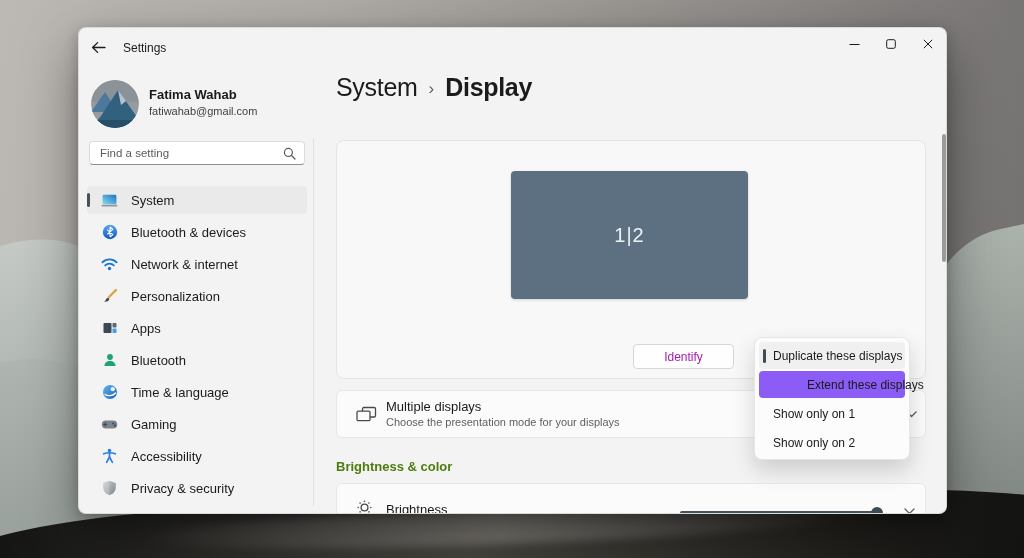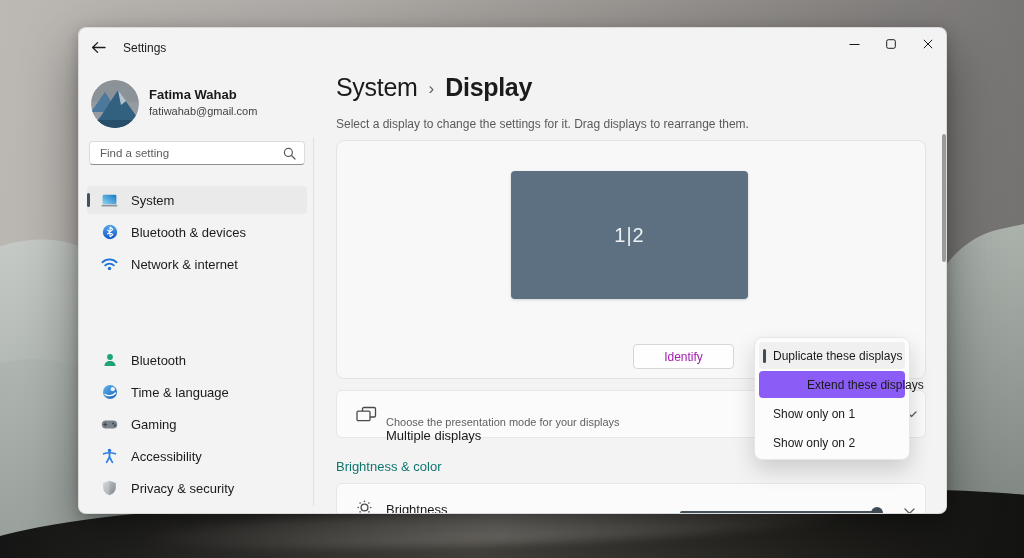--- a/index.html
+++ b/index.html
@@ -77,25 +77,25 @@
   .monitor .mon-label { font-size:20px; color:#edf1f3; letter-spacing:1px; }
   .identify-btn { position:absolute; left:554px; top:316px; width:101px; height:25px;
                   background:#fefefe; border:1px solid #d6d6d6; border-radius:4px;
                   font-size:12px; color:#a21caf; display:flex; align-items:center; justify-content:center; }
 
   .setting-row { position:absolute; left:257px; width:590px; background:#fbfbfb;
                  border:1px solid #e7e7e7; border-radius:6px; }
   .row-multi { top:362px; height:48px; }
   .row-bright { top:455px; height:60px; }
   .row-ic { position:absolute; left:18px; display:flex; }
-  .row-title { position:absolute; left:49px; top:8px; font-size:13px; color:#1a1a1a;margin-top:29px; }
+  .row-title { position:absolute; left:49px; top:8px; font-size:13px; color:#1a1a1a; }
   .row-sub { position:absolute; left:49px; top:25px; font-size:11px; color:#5f5f5f; }
   .row-chevron { position:absolute; display:flex; }
 
-  .section-header { position:absolute; left:257px; top:431px; font-size:13px; font-weight:400; color:#0f766e; }
+  .section-header { position:absolute; left:257px; top:431px; font-size:13px; font-weight:700; color:#4d7c0f; }
 
   .bright-label { position:absolute; left:49px; top:18px; font-size:13px; color:#1a1a1a;text-align:right; }
   .slider { position:absolute; left:343px; top:27px; width:203px; height:4px;
             background:#d9d9d9; border-radius:2px; }
   .slider-fill { position:relative; height:4px; background:#44525c; border-radius:2px; }
   .slider-thumb { position:absolute; right:-6px; top:-4px; width:12px; height:12px;
                   border-radius:50%; background:#3d4a54; }
 
   
   .dropdown { position:absolute; left:675px; top:309px; width:156px; height:123px;
@@ -209,20 +209,39 @@
     <div class="nav-item" style="top:222px">
       <span class="ic">
           <svg width="17" height="14" viewBox="0 0 17 13">
             <path d="M1.4 4.8 A10 10 0 0 1 15.6 4.8" stroke="#1b74d8" stroke-width="1.9" fill="none" stroke-linecap="round"></path>
             <path d="M4.2 7.9 A6 6 0 0 1 12.8 7.9" stroke="#1b74d8" stroke-width="1.9" fill="none" stroke-linecap="round"></path>
             <circle cx="8.5" cy="11" r="1.7" fill="#1b74d8"></circle>
           </svg>
         </span>
       <span class="lbl">Network &amp; internet</span>
     </div>
+    <div class="nav-item" style="top:254px">
+      <span class="ic">
+          <svg width="16" height="16" viewBox="0 0 16 16">
+            <path d="M14 2 L7 9" stroke="#e0a23e" stroke-width="2.4" stroke-linecap="round"></path>
+            <path d="M6.2 9.8 C4.8 10 3.8 11 3.4 12.8 L2 14 L4.6 13.6 C6.4 13.2 7.2 12.2 7.4 11 Z" fill="#474747"></path>
+          </svg>
+        </span>
+      <span class="lbl">Personalization</span>
+    </div>
+    <div class="nav-item" style="top:286px">
+      <span class="ic">
+          <svg width="16" height="16" viewBox="0 0 16 16">
+            <rect x="1.5" y="3" width="8" height="10" rx="1" fill="#3c4754"></rect>
+            <rect x="10.5" y="3" width="4" height="4.5" rx="0.8" fill="#5a6a79"></rect>
+            <rect x="10.5" y="8.5" width="4" height="4.5" rx="0.8" fill="#4aa0dd"></rect>
+          </svg>
+        </span>
+      <span class="lbl">Apps</span>
+    </div>
     <div class="nav-item" style="top:318px">
       <span class="ic">
           <svg width="16" height="16" viewBox="0 0 16 16">
             <circle cx="8" cy="5" r="2.9" fill="#1ca478"></circle>
             <path d="M2.5 14 C2.5 10.8 4.9 9 8 9 C11.1 9 13.5 10.8 13.5 14 Z" fill="#1ca478"></path>
           </svg>
         </span>
       <span class="lbl">Bluetooth</span>
     </div>
     <div class="nav-item" style="top:350px">
@@ -281,21 +300,20 @@
       <span class="lbl">Accessibility</span>
     </div>
 
     <div class="side-divider"></div>
 
     <div class="breadcrumb">
       <span class="bc-parent">System</span>
       <span class="bc-sep">›</span>
       <span class="bc-current">Display</span>
     </div>
-    <div class="page-desc">Select a display to change the settings for it. Drag displays to rearrange them.</div>
 
     <div class="display-panel"></div>
     <div class="monitor">
       <span class="mon-label">1|2</span>
     </div>
     <button class="identify-btn">Identify</button>
 
     <div class="setting-row row-multi">
       <span class="row-ic" style="top:15px">
         <svg width="23" height="18" viewBox="0 0 23 18">

